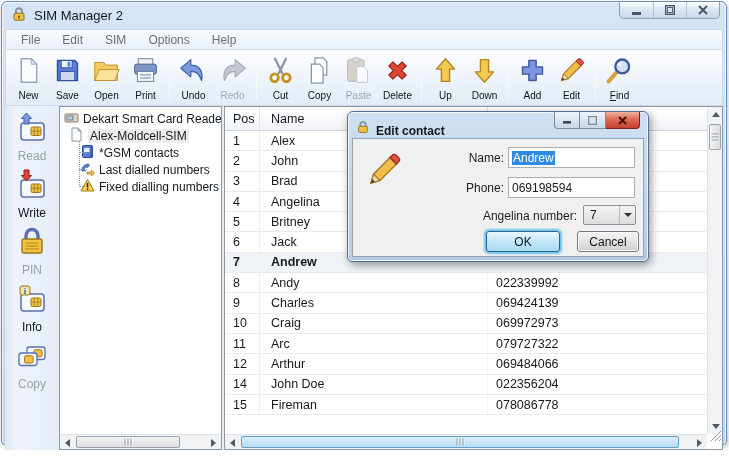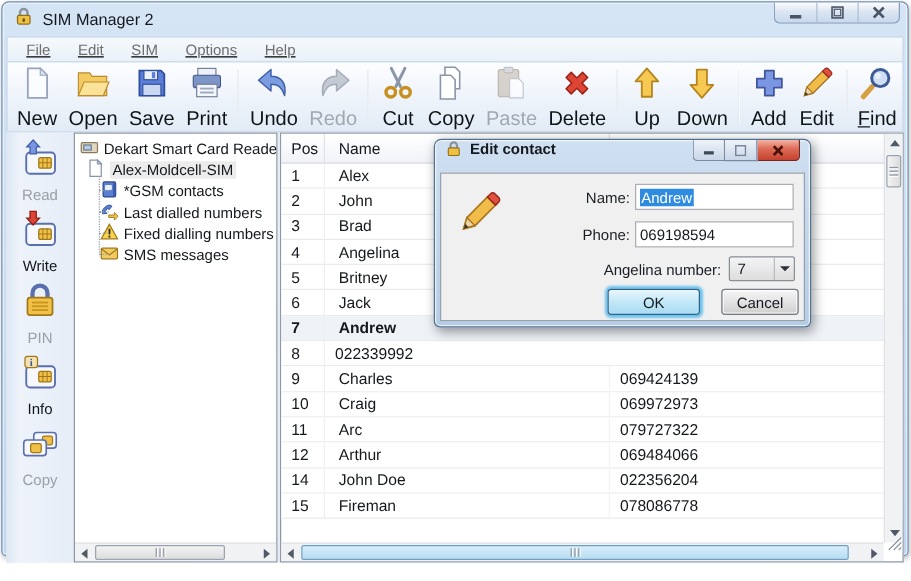--- a/index.html
+++ b/index.html
@@ -12,28 +12,28 @@
   }
   
   .titlebar { position:relative; height:27px; display:flex; align-items:center; padding-left:9px; }
   .titlebar .title { margin-left:7px; font-size:13px; color:#15191e; }
   .winbtns { position:absolute; top:0; right:6px; display:flex; border:1px solid #8ba0bc; border-top:none;
     border-radius:0 0 5px 5px; overflow:hidden; background:linear-gradient(#fdfdfe,#dce6f2 45%,#c8d8ec); }
   .winbtn { width:33px; height:16px; display:flex; align-items:center; justify-content:center; border-left:1px solid #aebfd4; }
   .winbtn:first-child { border-left:none; }
   
   .menubar { margin:0 3px; height:21px; display:flex; align-items:center; gap:4px; padding-left:6px;
-    background:linear-gradient(#f7fafd,#e9f0f8); border:1px solid #ccd9e8; border-radius:2px 2px 0 0;text-decoration:underline; }
+    background:linear-gradient(#f7fafd,#e9f0f8); border:1px solid #ccd9e8; border-radius:2px 2px 0 0; }
   .menuitem { padding:2px 9px; font-size:12px; color:#6f6f6f; }
   
   .toolbar { margin:0 3px; height:56px; display:flex; align-items:center; padding-left:3px;
     background:linear-gradient(#fcfdff,#e2ebf6); border:1px solid #ccd9e8; border-top:none; }
   .tbtn { min-width:36px; padding:2px 5px 1px; display:flex; flex-direction:column; align-items:center; gap:1px; border-radius:3px; }
   .tbtn svg { width:29px; height:29px; }
-  .tbtn .lbl { font-size:16px; color:#101418; display:block; }
+  .tbtn .lbl { font-size:10px; color:#101418; display:block; }
   .tbtn.disabled svg { filter:grayscale(.75) opacity(.5); }
   .tbtn.disabled .lbl { color:#a2a8b0; }
   .tbtn.find .lbl::first-letter { text-decoration:underline; }
   .tsep { width:1px; height:44px; background:#c2cdda; border-right:1px solid #f6f9fc; margin:0 4px; }
   
   .content { margin:0 3px; height:344px; display:flex; background:linear-gradient(90deg,#e9eff8,#dde7f3); }
   
   .sidebar { width:54px; padding-top:6px; display:flex; flex-direction:column; align-items:center;
     background:linear-gradient(90deg,#dce6f2,#eef3fa 20%,#e6edf7); }
   .sbtn { width:50px; height:50px; margin-bottom:7px; display:flex; flex-direction:column; align-items:center; justify-content:center; gap:1px; }
@@ -78,21 +78,21 @@
     background:linear-gradient(#f4f4f4,#dcdcdc); }
   .hthumb.blue { border-color:#6ba0c6; background:linear-gradient(#d9eefb,#b6dcf2); }
   .grip3 { position:absolute; top:50%; left:50%; transform:translate(-50%,-50%); display:flex; gap:2px; }
   .grip3 i { width:1px; height:7px; background:#8d98a6; box-shadow:1px 0 0 #fff; }
   .grip3.h i { width:7px; height:1px; box-shadow:0 1px 0 #fff; }
   .corner-grip { position:absolute; right:4px; bottom:3px; width:13px; height:13px; }
   
   .dlg { position:absolute; left:347px; top:111px; width:302px; height:151px; z-index:10;
     background:linear-gradient(#cfe0f1,#b4cce5); border:1px solid #527092; border-radius:6px 6px 5px 5px;
     box-shadow: inset 0 0 0 1px rgba(255,255,255,.7), 2px 3px 9px rgba(0,0,0,.4); }
-  .dlg-titlebar { position:relative; height:26px; display:flex; align-items:flex-start; padding-left:8px; }
+  .dlg-titlebar { position:relative; height:26px; display:flex; align-items:flex-end; padding-left:8px; }
   .dlg-title { margin-left:6px; font-size:12px; color:#15191e; font-weight:bold; }
   .dlg-btns { position:absolute; top:0; right:8px; display:flex; }
   .dlg-btn { height:17px; display:flex; align-items:center; justify-content:center;
     border:1px solid #7a8aa0; border-top:none; background:linear-gradient(#eef3f9,#c9d7e8); }
   .dlg-btn.min { width:26px; border-radius:0 0 0 4px; }
   .dlg-btn.max { width:26px; border-left:none; }
   .dlg-btn.close { width:34px; border-radius:0 0 4px 0; border-color:#7c241a; border-left:none;
     background:linear-gradient(#f2b3a4,#dd6a55 45%,#c4412f); }
   .dlg-body { position:absolute; left:4px; right:4px; top:26px; bottom:4px; background:#f0f0f0;
     border:1px solid #96a2b0; }
@@ -158,33 +158,33 @@
   <div class="toolbar">
     <div class="tbtn">
       <span><svg viewBox="0 0 32 32">
             <path d="M8 3h11l6 6v20H8z" fill="#fbfcfe" stroke="#97a4bd" stroke-width="1.6"></path>
             <path d="M19 3l6 6h-6z" fill="#dbe4f2" stroke="#97a4bd"></path>
           </svg></span>
       <span class="lbl">New</span>
     </div>
     <div class="tbtn">
       <span><svg viewBox="0 0 32 32">
-            <path d="M3 27V7h10l2 3h13v17z" fill="#f3cb62" stroke="#bb8c2c"></path>
-            <path d="M3 27l5-12h22l-5 12z" fill="#fae398" stroke="#bb8c2c"></path>
-          </svg></span>
-      <span class="lbl">Open</span>
-    </div>
-    <div class="tbtn">
-      <span><svg viewBox="0 0 32 32">
             <path d="M5 5h19l3 3v19H5z" fill="#5b7fd8" stroke="#2f4f9e" stroke-width="1.6"></path>
             <rect x="9" y="5" width="12" height="8" fill="#eef2fa" stroke="#2f4f9e"></rect>
             <rect x="16" y="6.3" width="3" height="5.4" fill="#5b7fd8"></rect>
             <rect x="8" y="17" width="16" height="10" fill="#ccd8f0" stroke="#2f4f9e"></rect>
           </svg></span>
       <span class="lbl">Save</span>
+    </div>
+    <div class="tbtn">
+      <span><svg viewBox="0 0 32 32">
+            <path d="M3 27V7h10l2 3h13v17z" fill="#f3cb62" stroke="#bb8c2c"></path>
+            <path d="M3 27l5-12h22l-5 12z" fill="#fae398" stroke="#bb8c2c"></path>
+          </svg></span>
+      <span class="lbl">Open</span>
     </div>
     <div class="tbtn">
       <span><svg viewBox="0 0 32 32">
             <rect x="8" y="3" width="16" height="7" fill="#eef1f8" stroke="#6e7b94"></rect>
             <rect x="4" y="9" width="24" height="11" rx="2" fill="#7d96c8" stroke="#46598a"></rect>
             <rect x="7" y="17" width="18" height="11" fill="#f4f6fb" stroke="#6e7b94"></rect>
             <rect x="10" y="20" width="12" height="1.6" fill="#9aa8c0"></rect>
             <rect x="10" y="23.5" width="12" height="1.6" fill="#9aa8c0"></rect>
           </svg></span>
       <span class="lbl">Print</span>
@@ -355,27 +355,20 @@
             <span>Last dialled numbers</span>
           </div>
           <div class="titem">
             <span><svg viewBox="0 0 15 15">
                   <path d="M7.5 1.5L14 13H1z" fill="#fbd34a" stroke="#a07818"></path>
                   <rect x="6.8" y="5" width="1.5" height="4.5" fill="#2a2a2a"></rect>
                   <rect x="6.8" y="10.5" width="1.5" height="1.5" fill="#2a2a2a"></rect>
                 </svg></span>
             <span>Fixed dialling numbers</span>
           </div>
-          <div class="titem">
-            <span><svg viewBox="0 0 15 15">
-                  <rect x="1" y="3.5" width="13" height="8.5" rx="1" fill="#f3cb62" stroke="#a07818"></rect>
-                  <path d="M1 4l6.5 5L14 4" fill="none" stroke="#a07818"></path>
-                </svg></span>
-            <span>SMS messages</span>
-          </div>
         </div>
       </div>
       <div class="hscroll" style="right:0;">
         <div class="sb-arrow" style="left:0;">
             <span class="tri left"></span>
           </div>
         <div class="hthumb" style="left:16px;width:104px;">
             <span class="grip3">
               <i></i>
               <i></i>
@@ -433,20 +426,21 @@
           </div>
 
           <div class="trow selected">
             <div class="cell c-pos">7</div>
             <div class="cell c-name">Andrew</div>
             <div class="cell c-phone"></div>
           </div>
 
           <div class="trow">
             <div class="cell c-pos">8</div>
+            <div class="cell c-name">Andy</div>
             <div class="cell c-phone">022339992</div>
           </div>
 
           <div class="trow">
             <div class="cell c-pos">9</div>
             <div class="cell c-name">Charles</div>
             <div class="cell c-phone">069424139</div>
           </div>
 
           <div class="trow">

